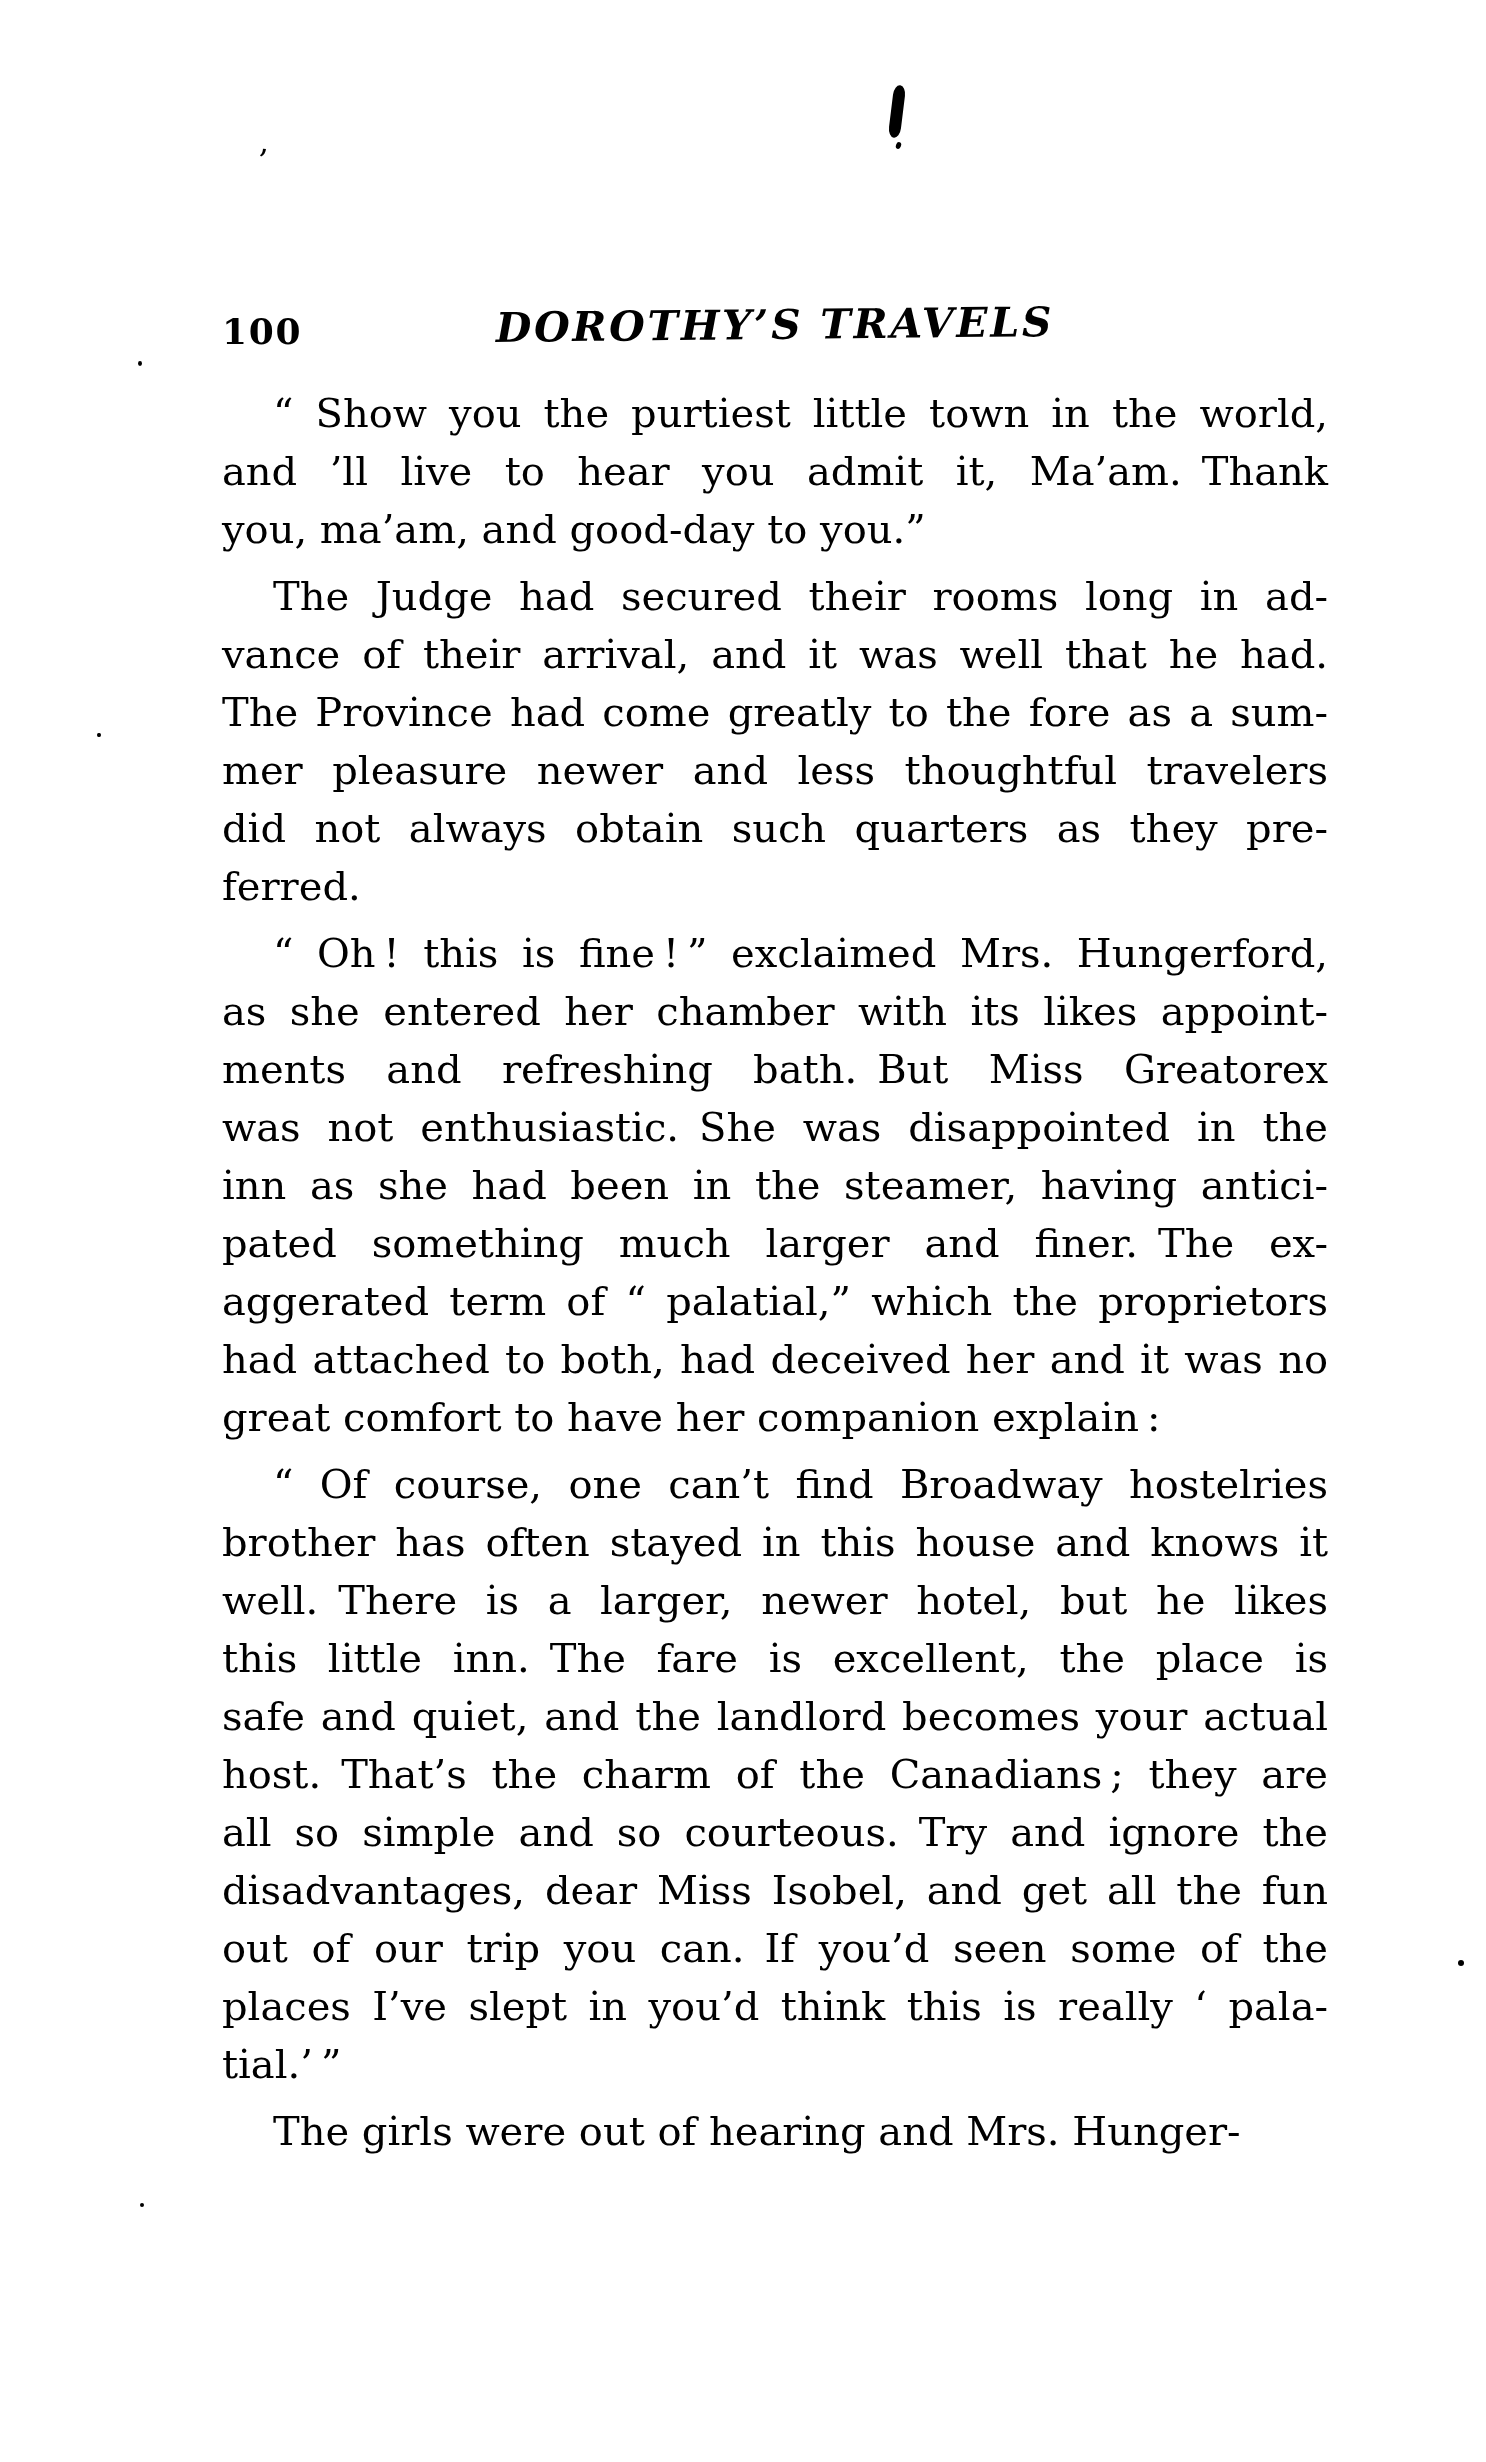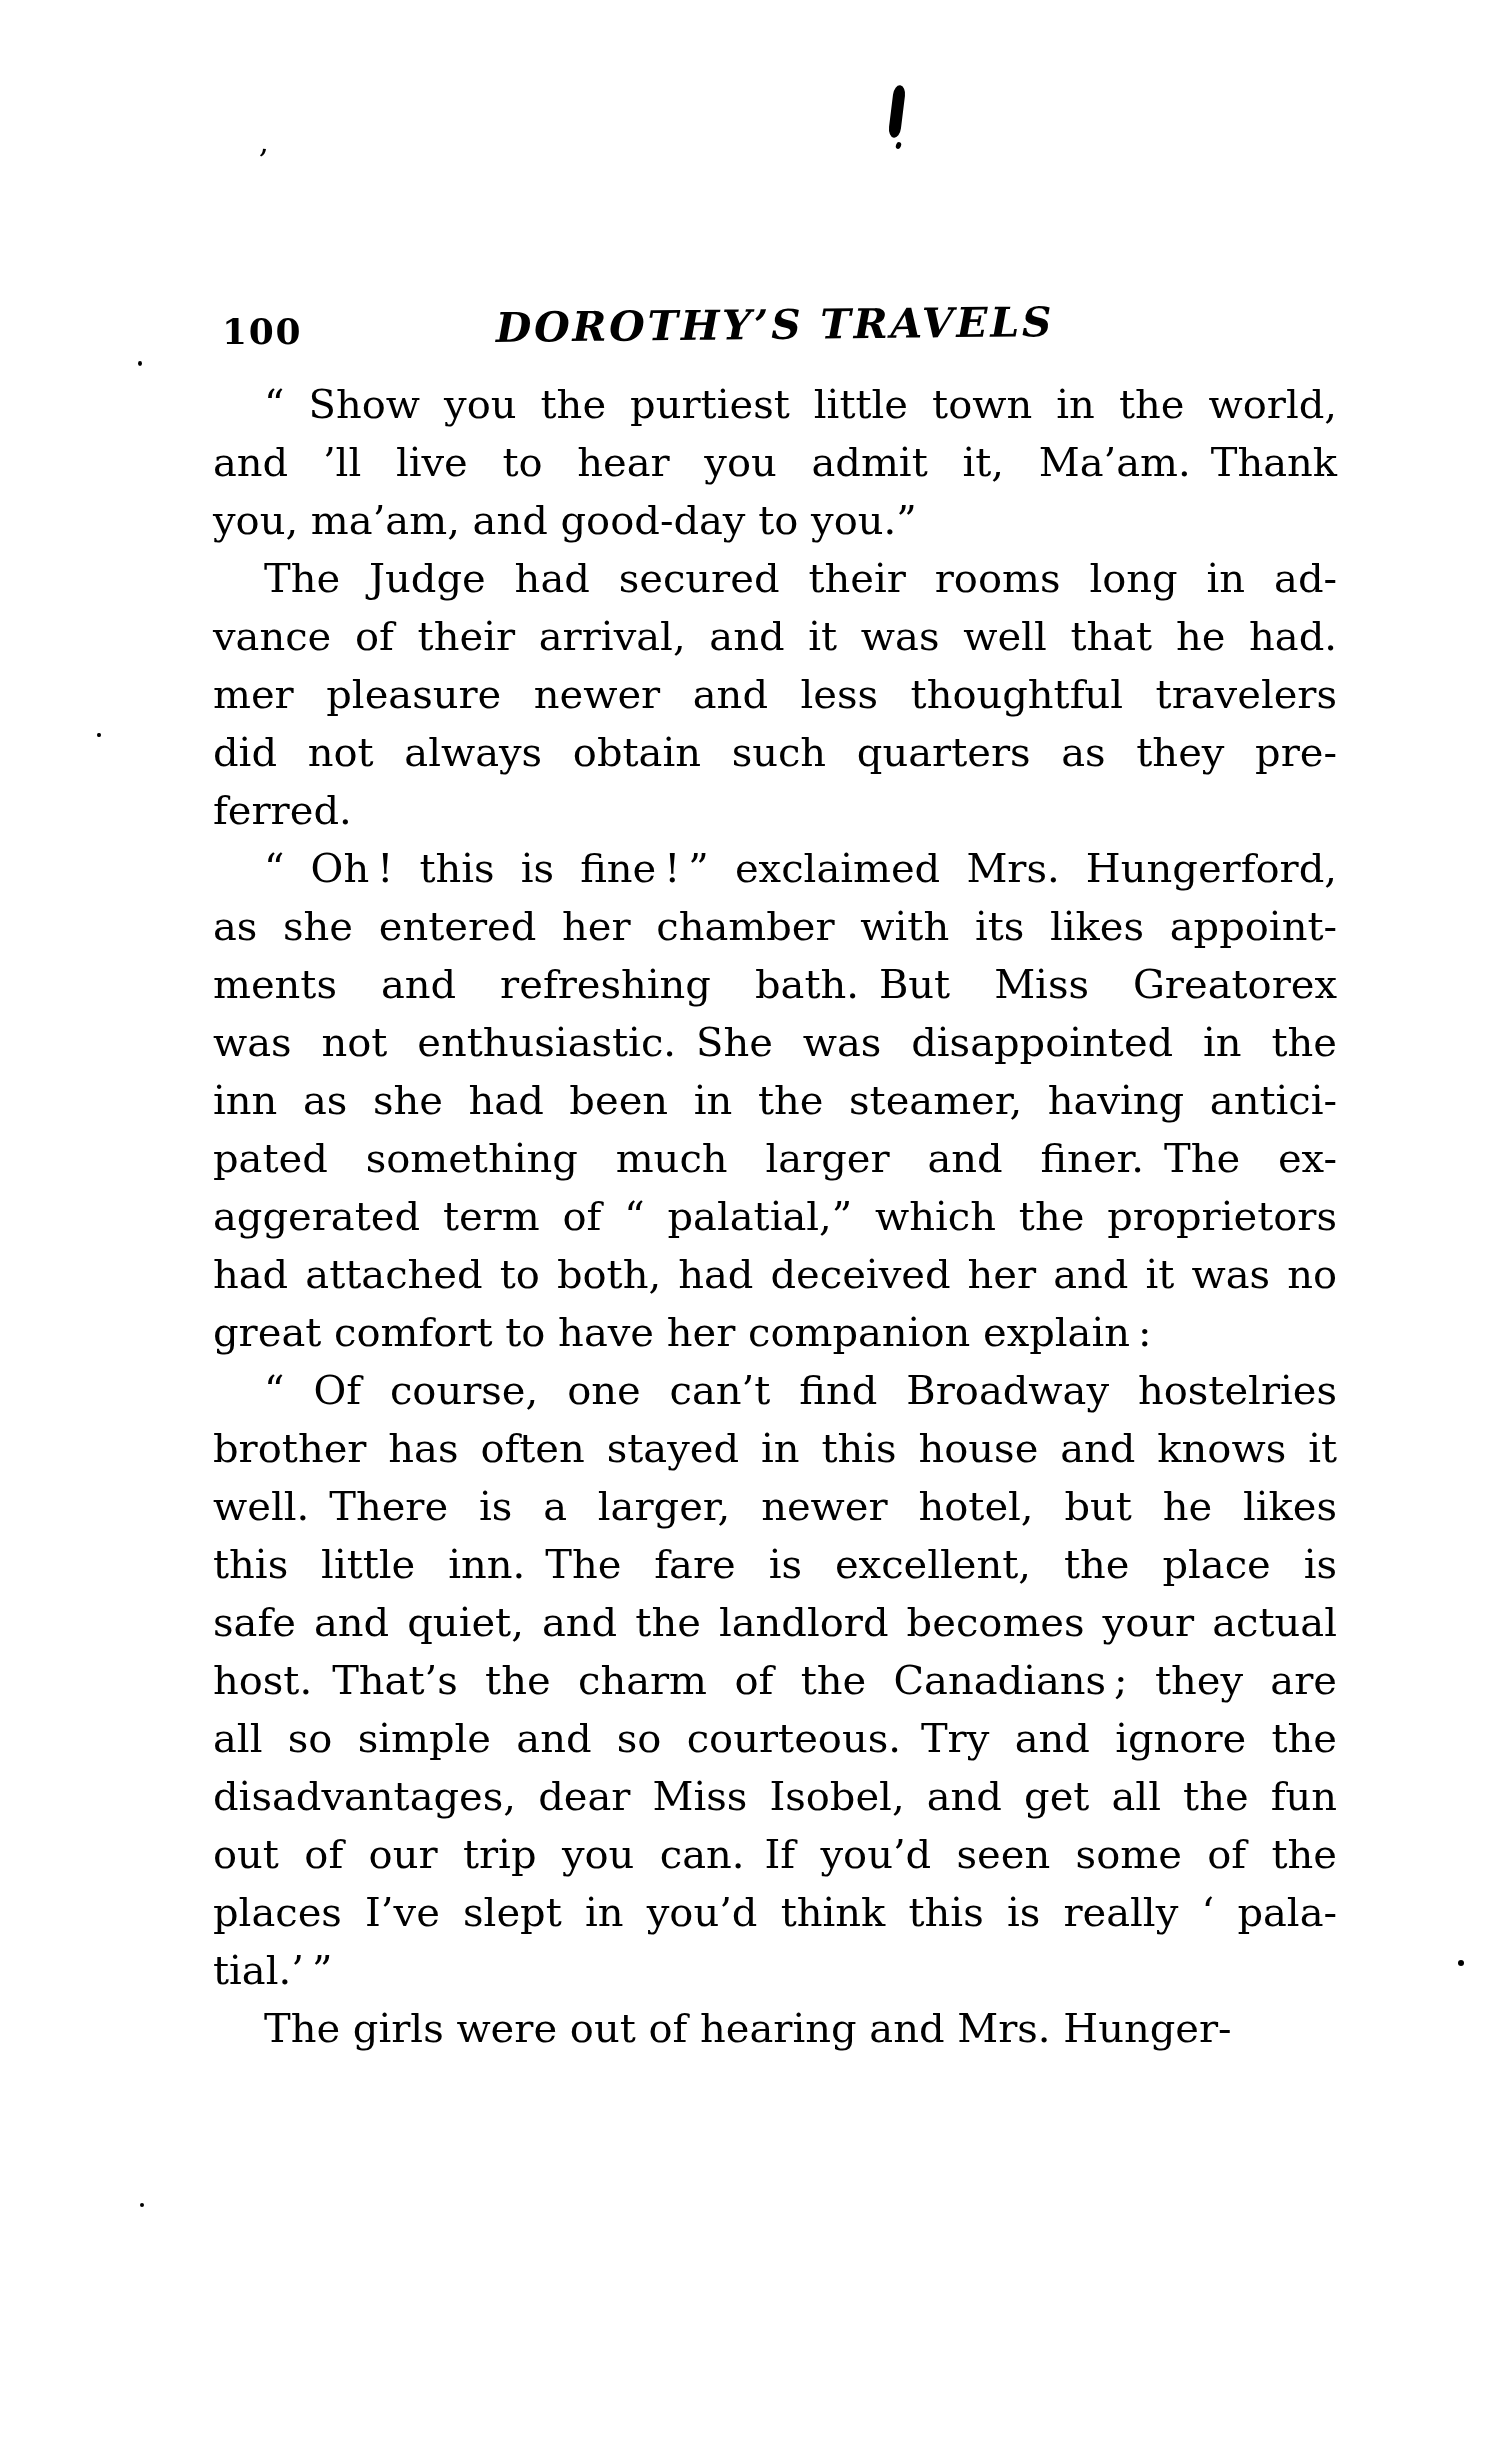--- a/index.html
+++ b/index.html
@@ -44,21 +44,21 @@
     letter-spacing: 2.7px;
     transform: rotate(-0.6deg);
   }
   .body-text {
     position: absolute;
     left: 213px;
     top: 375px;
     width: 1124px;
     font-size: 40px;
   }
-  .para { margin: 0; }
+  .para { margin: 9px; }
   .line {
     height: 58px;
     line-height: 58px;
     white-space: pre-wrap;
     text-align: justify;
     text-align-last: justify;
     overflow: visible;
   }
   .line.first { text-indent: 51px; }
   .line.last  { text-align-last: left; }
@@ -116,20 +116,21 @@
 
   <div class="body-text">
       <div class="para">
         <div class="line first">“ Show you the purtiest little town in the world,</div>
         <div class="line">and ’ll live to hear you admit it, Ma’am. Thank</div>
         <div class="line last">you, ma’am, and good-day to you.”</div>
       </div>
       <div class="para">
         <div class="line first">The Judge had secured their rooms long in ad-</div>
         <div class="line">vance of their arrival, and it was well that he had.</div>
+        <div class="line">The Province had come greatly to the fore as a sum-</div>
         <div class="line">mer pleasure newer and less thoughtful travelers</div>
         <div class="line">did not always obtain such quarters as they pre-</div>
         <div class="line last">ferred.</div>
       </div>
       <div class="para">
         <div class="line first">“ Oh ! this is fine ! ” exclaimed Mrs. Hungerford,</div>
         <div class="line">as she entered her chamber with its likes appoint-</div>
         <div class="line">ments and refreshing bath. But Miss Greatorex</div>
         <div class="line">was not enthusiastic. She was disappointed in the</div>
         <div class="line">inn as she had been in the steamer, having antici-</div>

